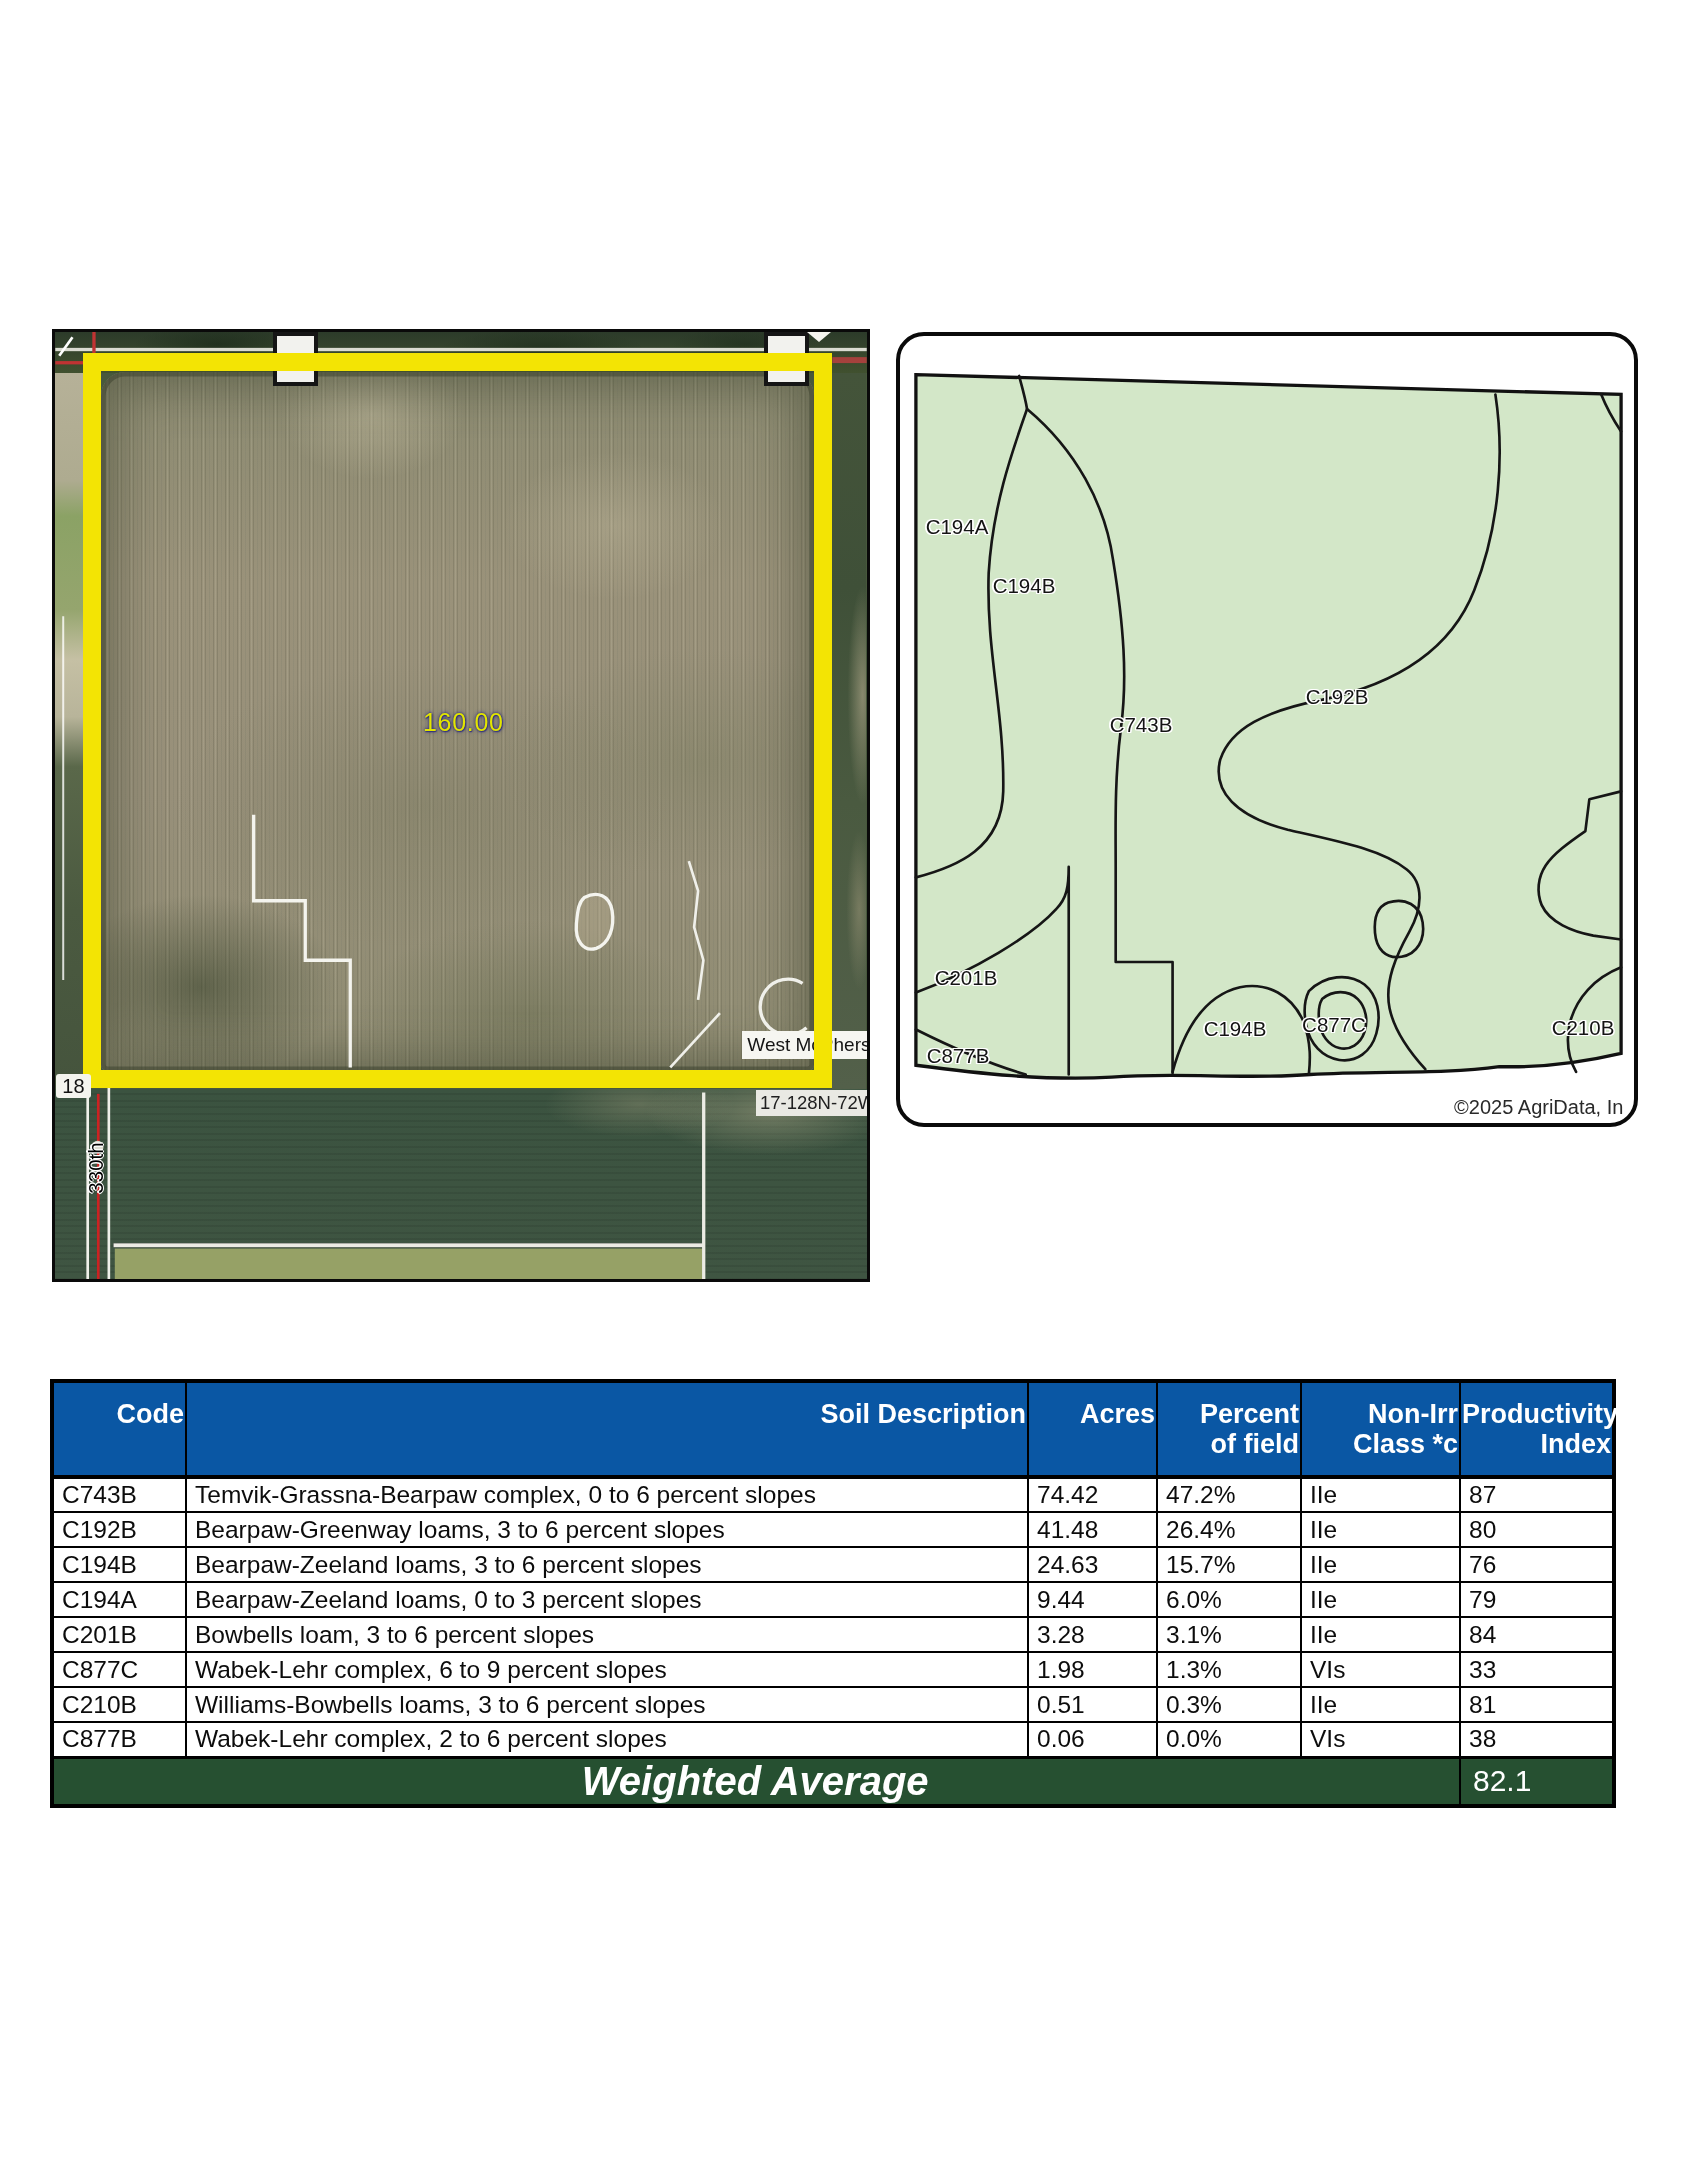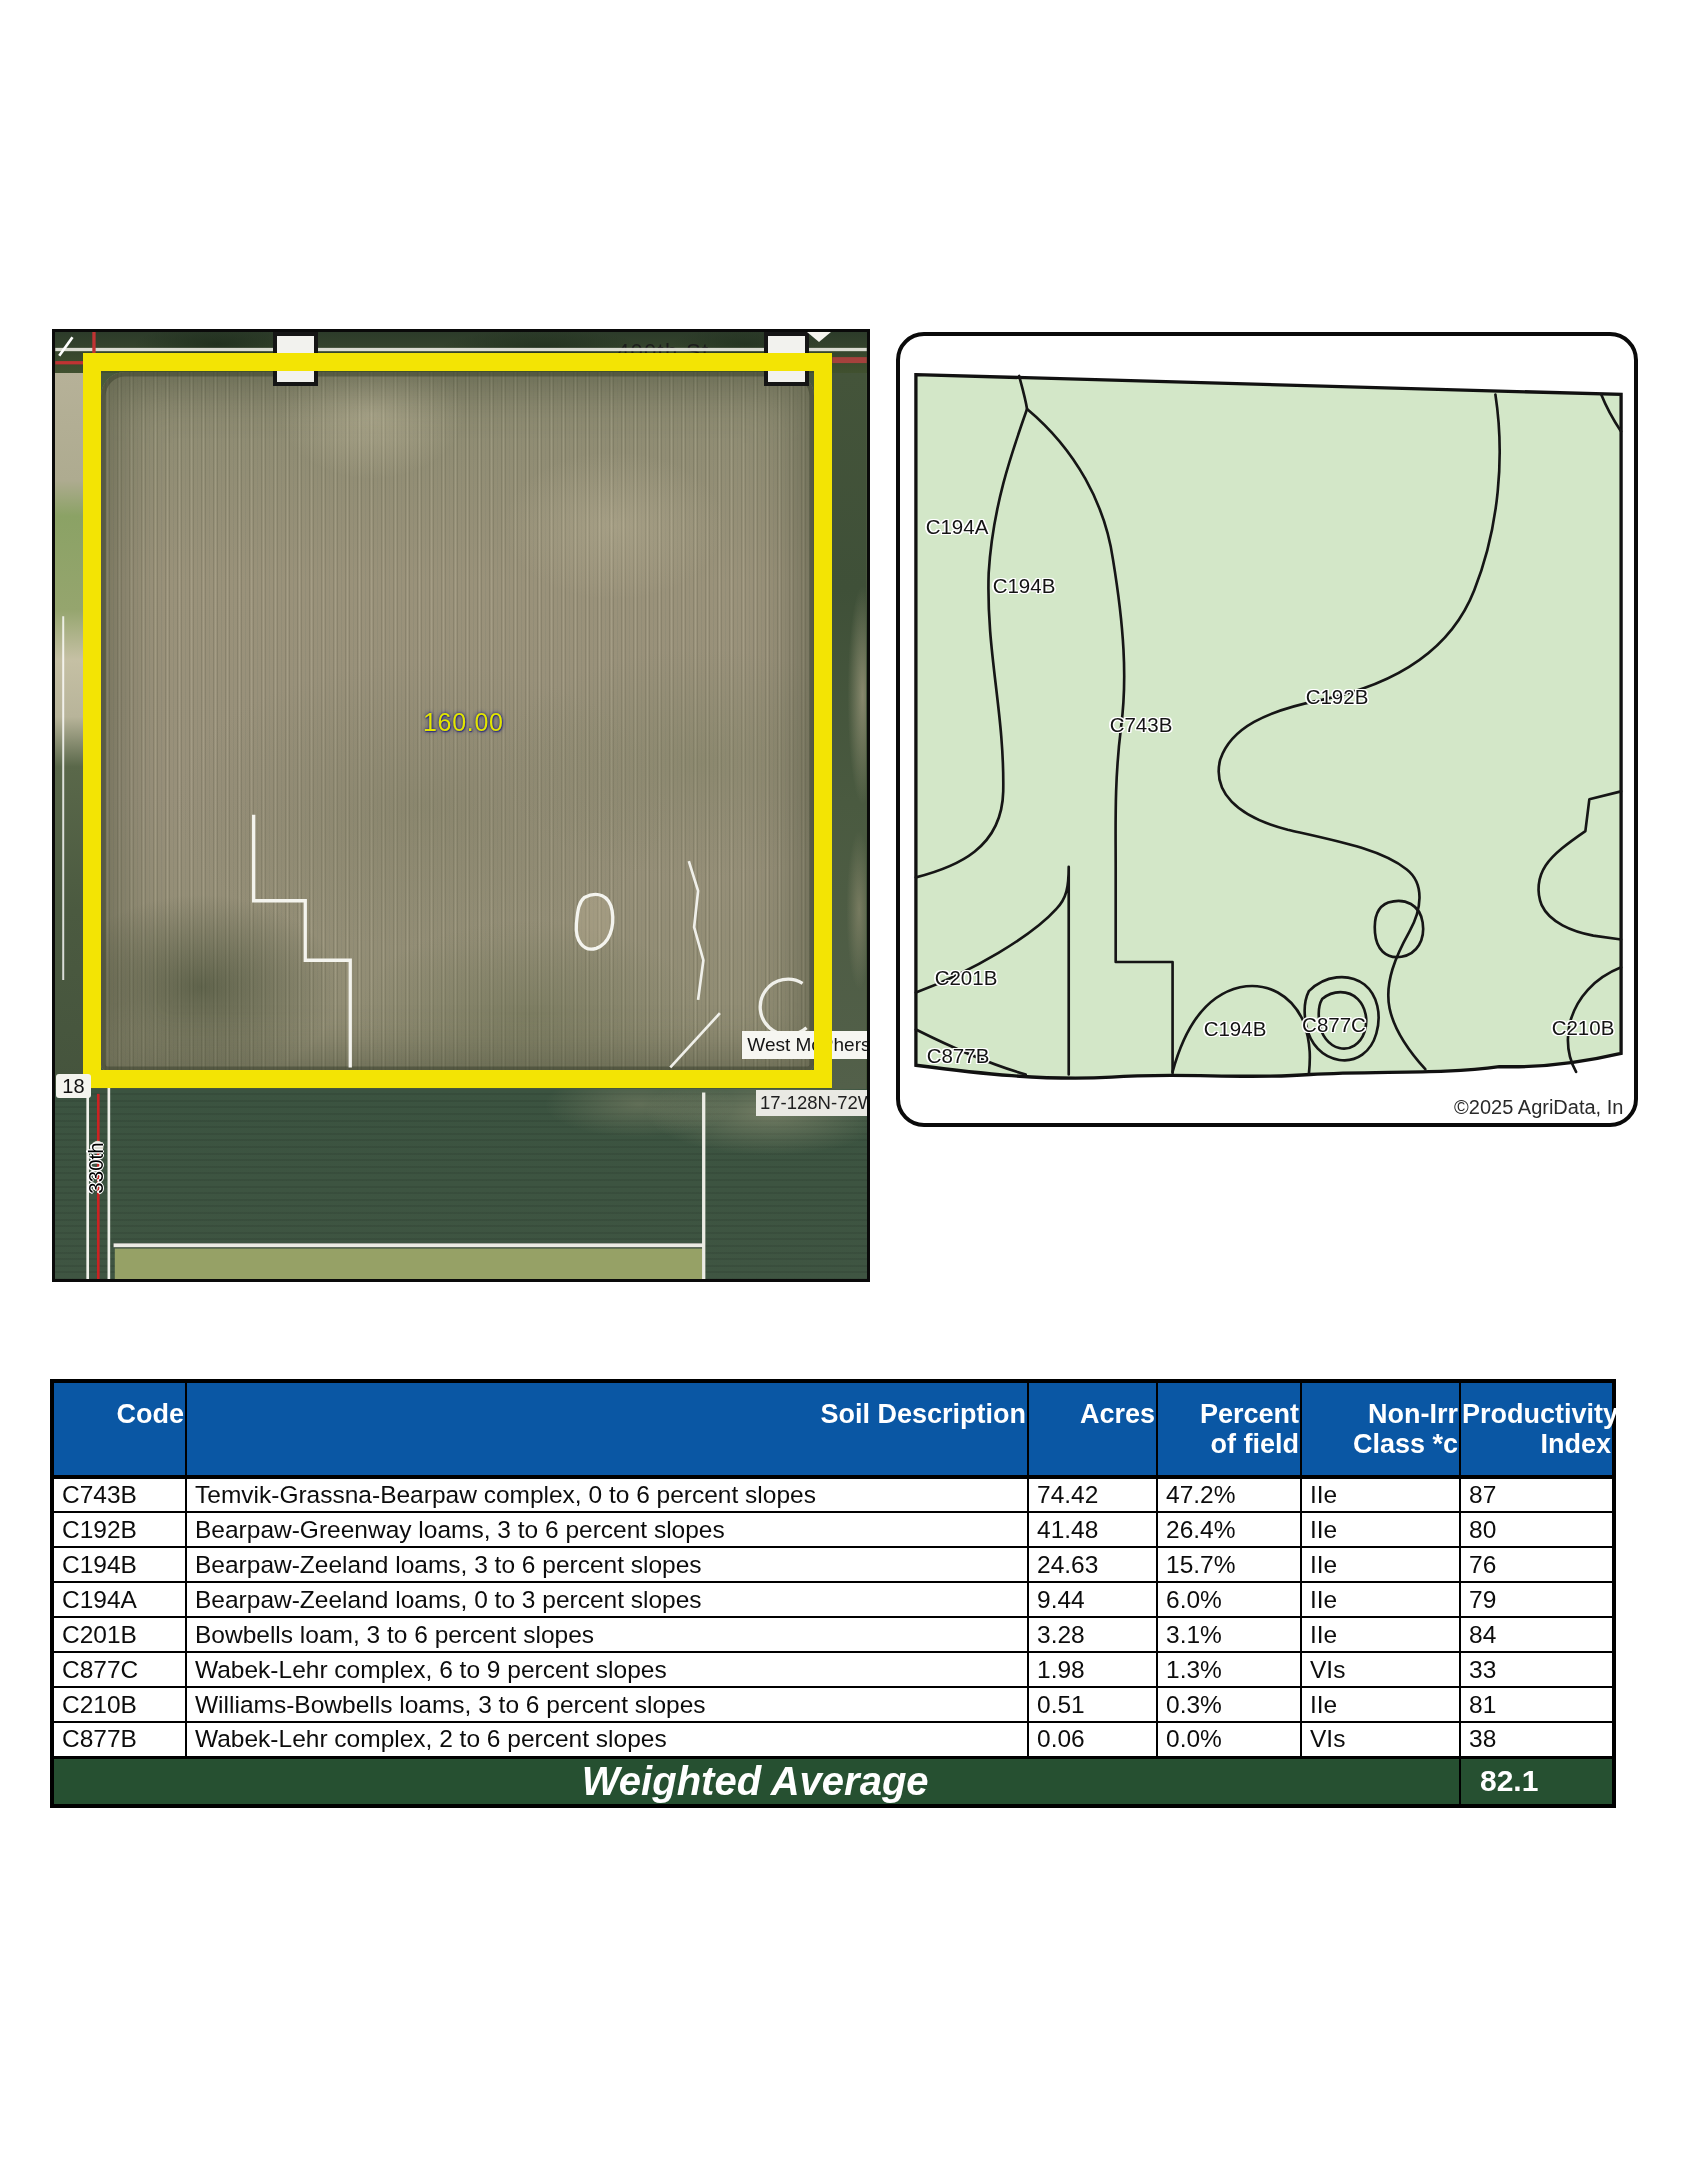--- a/index.html
+++ b/index.html
@@ -37,21 +37,21 @@
       repeating-linear-gradient(90deg, rgba(255,250,228,.10) 0 0.7px, rgba(0,0,0,0) 0.7px 6px),
       linear-gradient(180deg,#8b8a70 0%, #9a927a 30%, #98907a 60%, #8f8c72 100%);
     box-shadow: inset 0 0 0 4.6px rgba(58,64,44,.5), inset 0 0 46px 16px rgba(58,64,44,.45);}
   .bottom-field{position:absolute;left:0;top:757px;width:100%;height:191px;z-index:0;
     background:
       radial-gradient(ellipse 172px 60px at 88% 12%, rgba(196,186,152,.40), transparent 72%),
       radial-gradient(ellipse 132px 46px at 72% 8%, rgba(186,176,142,.30), transparent 72%),
       repeating-linear-gradient(0deg, rgba(0,0,0,.08) 0 2px, rgba(0,0,0,0) 2px 6.6px),
       linear-gradient(180deg,#3b5340,#3f5542);}
   .aerial-marks{position:absolute;left:0;top:0;z-index:2;}
-  .road-top{position:absolute;left:562px;top:7px;z-index:1;color:#1c1c1c;
+  .road-top{position:absolute;left:562px;top:17px;z-index:1;color:#1c1c1c;
     font-size:22px;letter-spacing:1.3px;}
   .sign{position:absolute;top:0;width:37px;height:46px;background:#f2f2ee;
     border:4px solid #151515;z-index:4;}
   .sign::after{content:"";position:absolute;left:14.6px;top:22.5px;width:4.6px;height:9.3px;background:#111;}
   .sign-l{left:218px;} .sign-r{left:709px;}
   .notch{position:absolute;left:752px;top:0;width:0;height:0;z-index:6;
     border-left:12px solid transparent;border-right:12px solid transparent;border-top:10.6px solid #f5f5ef;}
   .yellow-frame{position:absolute;left:28px;top:21px;width:713px;height:699px;z-index:5;
     border:18.5px solid var(--boundary-yellow,#f3e404);}
   .area-label{position:absolute;left:368px;top:376px;z-index:3;color:#e3e600;
@@ -82,21 +82,21 @@
   .soil-table th{background:var(--header-blue,#0a57a4);color:#fff;font-weight:bold;font-size:27px;
     text-align:right;vertical-align:top;padding-top:16px;line-height:1.12;white-space:pre-line;
     border:2px solid #000;border-bottom:4px solid #000;height:96px;box-sizing:border-box;}
   .soil-table td{background:#fff;color:#0c0c0c;font-size:24.5px;text-align:left;vertical-align:middle;
     padding:0 0 0 8px;border:2px solid #000;border-top:2.6px solid #000;height:35px;box-sizing:border-box;
     white-space:nowrap;overflow:hidden;}
   .soil-table tfoot td{background:var(--footer-green,#265031);color:#fff;height:38px;
     border-top:3.3px solid #000;}
   .soil-table tfoot td.wa-label{font-size:40px;font-weight:bold;font-style:italic;
     text-align:center;padding-right:10.6px;}
-  .soil-table tfoot td.wa-value{font-size:30px;font-weight:bold;padding-left:19px;}
+  .soil-table tfoot td.wa-value{font-size:30px;font-weight:normal;padding-left:12px;}
 </style>
 </head>
 <body>
 
 <div class="page">
 
   <div class="aerial-panel">
     <div class="top-strip"></div>
     <div class="left-strip"></div>
     <div class="right-strip"></div>

